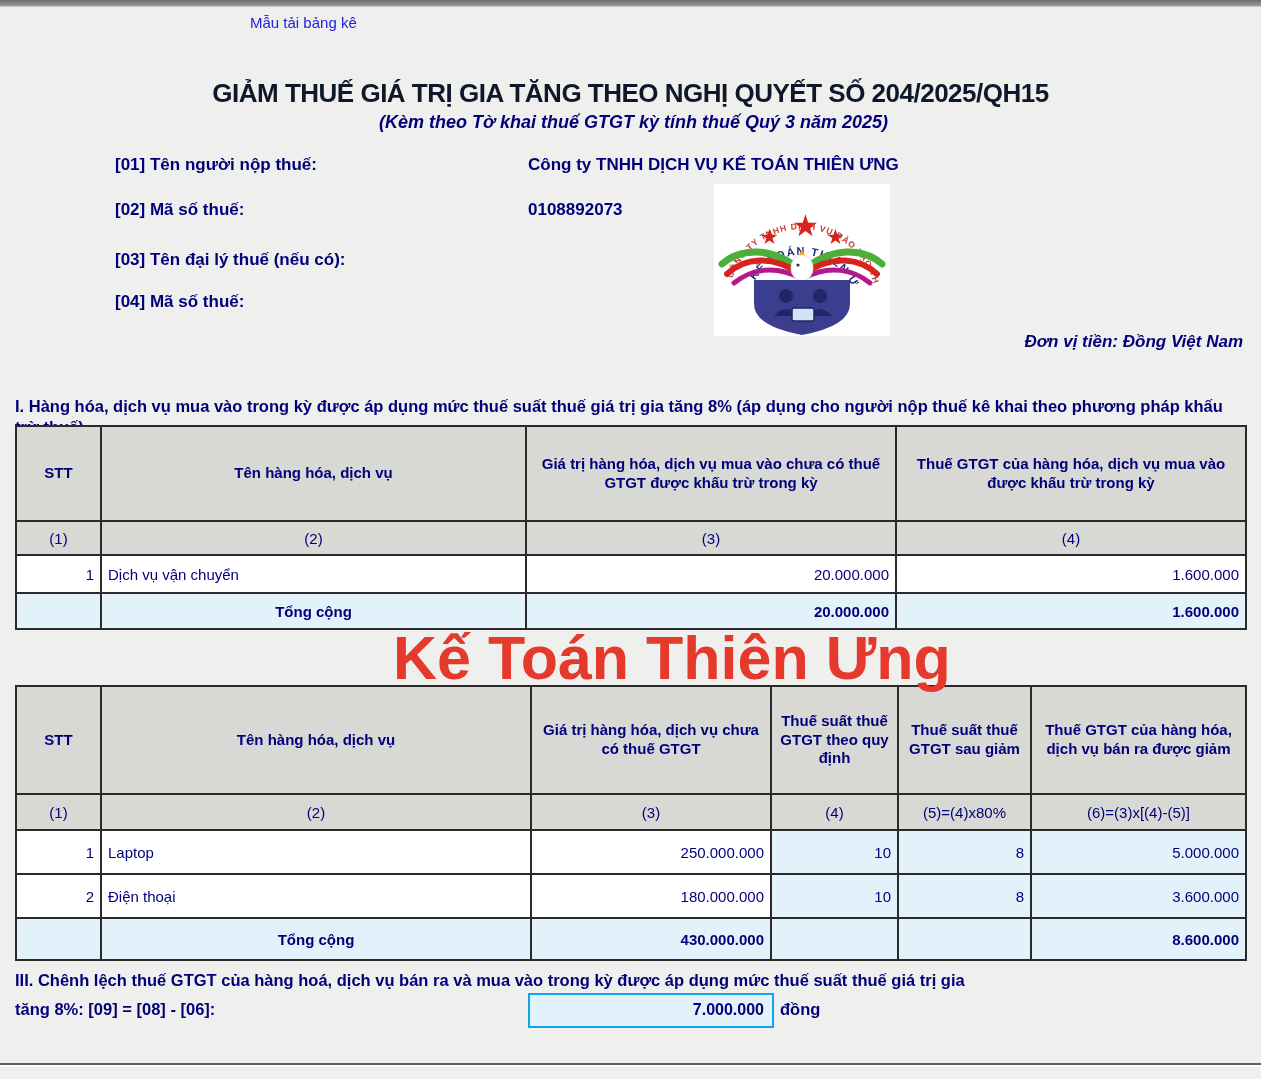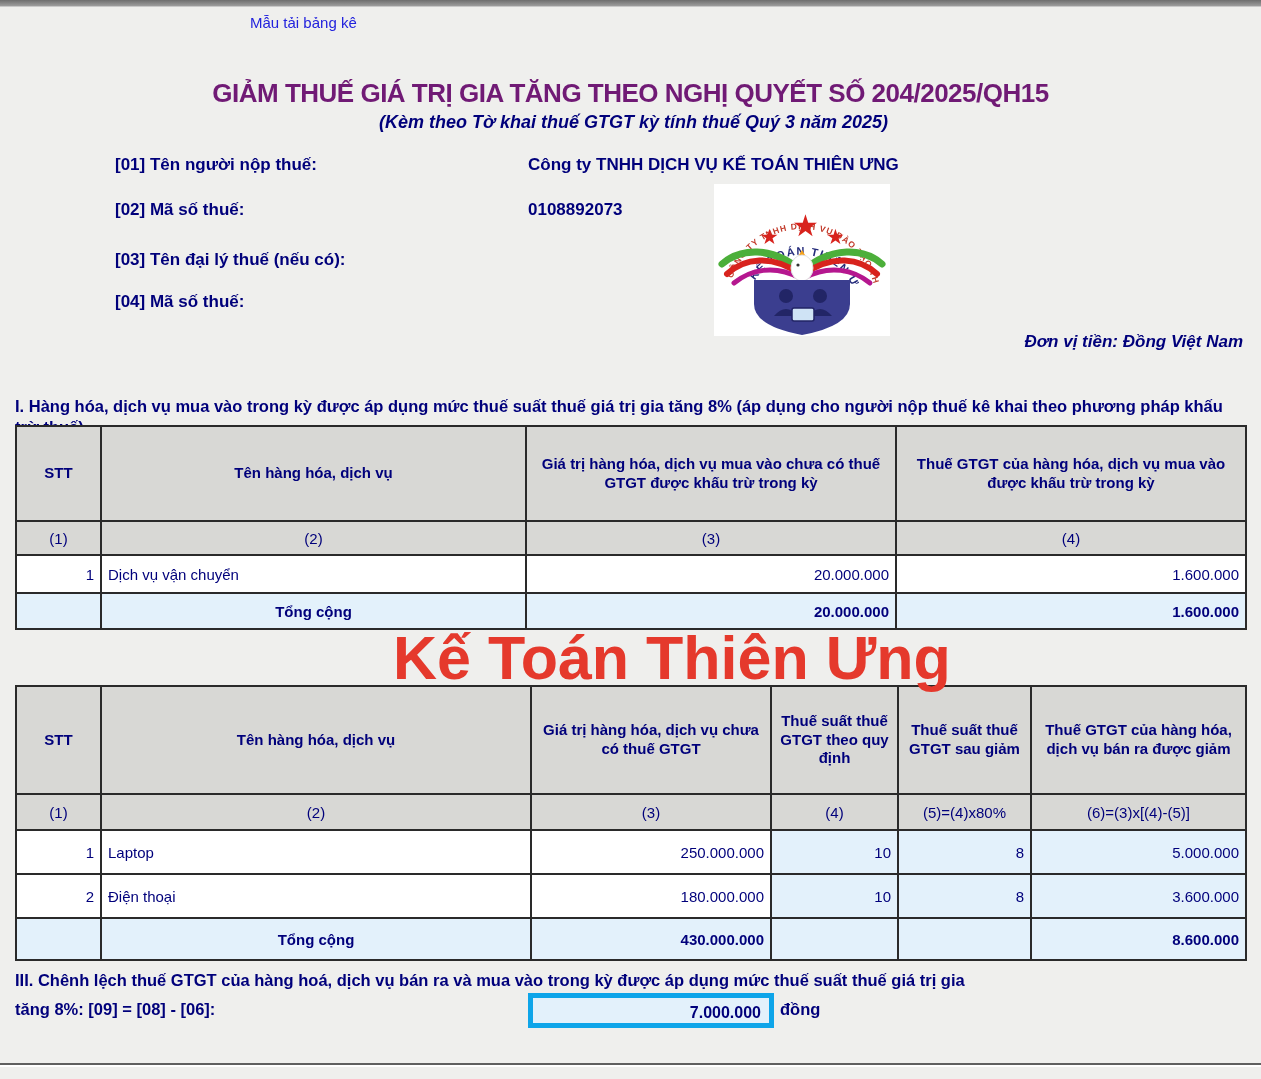--- a/index.html
+++ b/index.html
@@ -8,49 +8,49 @@
   .page {
     position:relative; width:1261px; height:1079px;
     background:#efefed; overflow:hidden; color:#00007b;
   }
   .top-edge { position:absolute; top:0; left:0; width:100%; height:7px;
     background:linear-gradient(#6e6e6e,#9d9d9d); border-bottom:1px solid #c8c8c8; }
   .bottom-rule { position:absolute; top:1063px; left:0; width:100%; height:4px;
     background:#5f5f5f; border-bottom:2px solid #ffffff; }
   .toplink { position:absolute; top:14px; left:250px; font-size:15px; color:#2222dd; cursor:pointer; }
   .title { position:absolute; top:78px; left:0; width:100%; text-align:center;
-    font-size:26px; font-weight:bold; color:#701a75; letter-spacing:-0.5px; }
+    font-size:26px; font-weight:bold; color:#0f172a; letter-spacing:-0.5px; }
   .subtitle { position:absolute; top:112px; left:0; width:100%; text-align:center;
     font-size:18px; font-weight:bold; font-style:italic; color:#00007b;padding-left:6px; }
   .fld-label { position:absolute; left:115px; font-size:17px; font-weight:bold; }
   .fld-value { position:absolute; left:528px; font-size:17px; font-weight:bold; }
   .logo-box { position:absolute; left:714px; top:184px; width:176px; height:152px; background:#ffffff; }
   .currency { position:absolute; top:332px; right:18px; font-size:17px; font-weight:bold; font-style:italic; }
   .sec-head { position:absolute; left:15px; width:1232px; font-size:16.5px; font-weight:bold; line-height:1.25;margin-top:26px; }
   table.grid { position:absolute; left:15px; width:1230px; border-collapse:collapse; table-layout:fixed;
     background:#ffffff; }
   table.grid td {
     border:2px solid #2a2a2a; font-size:15px; color:#00007b;
     padding:2px 6px; overflow:hidden;
   }
   td.hdr { background:#d8d8d5; font-weight:bold; text-align:center; vertical-align:middle; line-height:1.25; }
   td.sub { background:#d8d8d5; text-align:center; font-weight:normal; }
   td.num { text-align:right; color:#3434b4; }
   td.stt { text-align:right; color:#3434b4; }
   td.name { text-align:left; color:#3434b4;margin-top:40px; }
   td.blue { background:#e3f1fb;margin-left:8px; }
-  td.totlbl { background:#e3f1fb; font-weight:bold; text-align:center; }
+  td.totlbl { background:#e3f1fb; font-weight:bold; text-align:center;border-radius:8px; }
   td.totnum { background:#e3f1fb; font-weight:bold; text-align:right; color:#00007b; }
   .watermark { position:absolute; left:393px; top:623px; z-index:30;
     font-size:61px; font-weight:bold; color:#e5392c; white-space:nowrap; letter-spacing:0px; }
   .sec3 { position:absolute; left:15px; top:963px; width:1232px; }
   .sec3-l1 { font-size:16.5px; font-weight:bold;margin-top:8px; }
   .sec3-l2 { position:absolute; top:37px; left:0; font-size:16.5px; font-weight:bold; }
   .sec3-box { position:absolute; top:30px; left:513px; width:246px; height:35px;
-    background:#e3f1fb; border:5px solid #0ea5e9; font-size:16px; font-weight:bold;
+    background:#e3f1fb; border:2px solid #0ea5e9; font-size:16px; font-weight:bold;
     color:#00007b; text-align:right; padding:6px 8px 0 0; }
   .sec3-unit { position:absolute; top:37px; left:765px; font-size:16.5px; font-weight:bold; }
 </style>
 </head>
 <body>
 
 <div class="page">
   <div class="top-edge"></div>
 
   <div class="toplink">Mẫu tải bảng kê</div>

